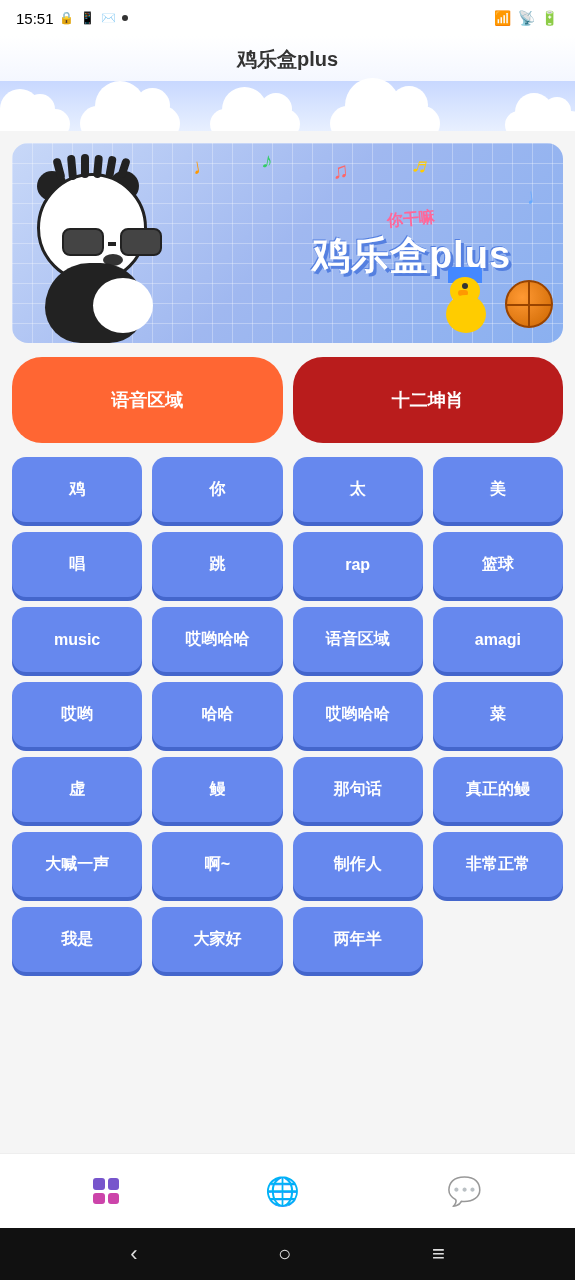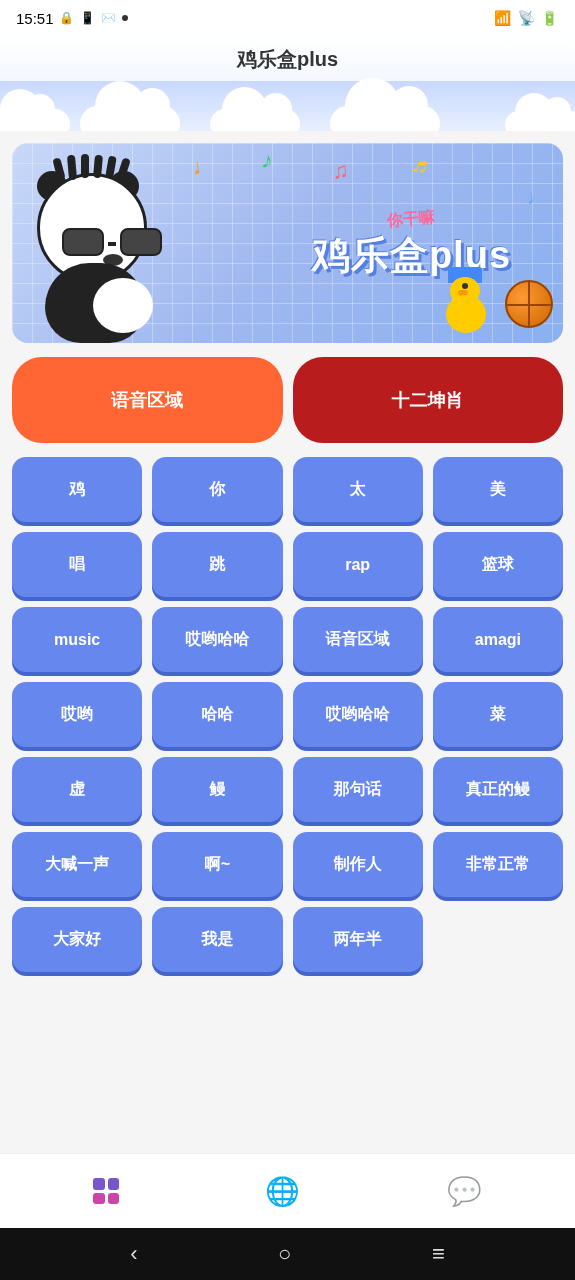--- a/index.html
+++ b/index.html
@@ -520,22 +520,22 @@
       <button class="sound-btn">哎哟哈哈</button>
       <button class="sound-btn">菜</button>
       <button class="sound-btn">虚</button>
       <button class="sound-btn">鳗</button>
       <button class="sound-btn">那句话</button>
       <button class="sound-btn">真正的鳗</button>
       <button class="sound-btn">大喊一声</button>
       <button class="sound-btn">啊~</button>
       <button class="sound-btn">制作人</button>
       <button class="sound-btn">非常正常</button>
+      <button class="sound-btn">我是</button>
       <button class="sound-btn">大家好</button>
-      <button class="sound-btn">我是</button>
       <button class="sound-btn">两年半</button>
     </div>
 
 </div>
 
 <div class="bottom-nav">
   <div class="nav-item">
     <div class="icon-apps">
       <span></span>
         <span></span>

